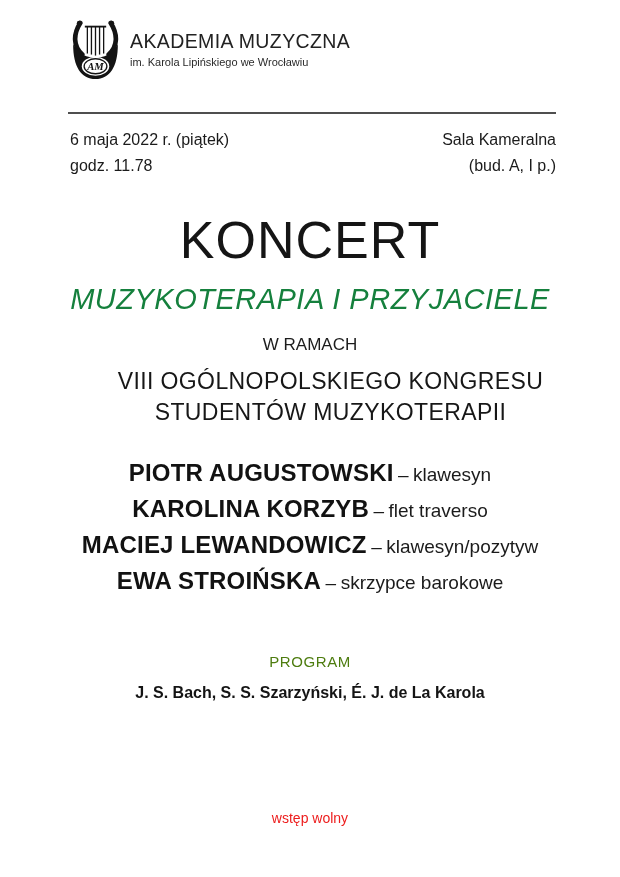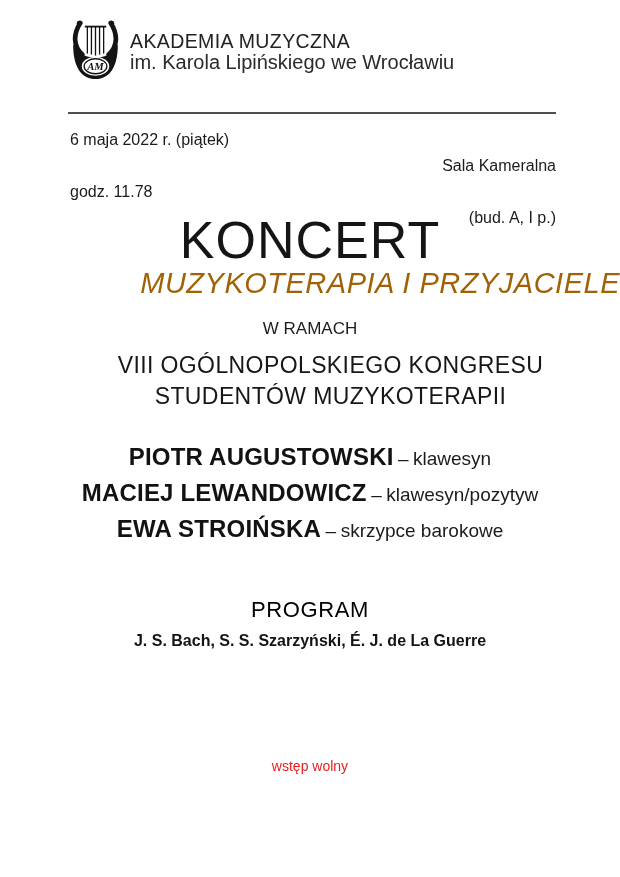--- a/index.html
+++ b/index.html
@@ -15,60 +15,60 @@
     overflow: hidden;
   }
 
   
   .logo { position: absolute; left: 67px; top: 20px; width: 57px; height: 61px; }
   .academy-block { position: absolute; left: 130px; top: 29px; }
   .academy-name {
     font-size: 19.5px; font-weight: normal; letter-spacing: 0.4px;
     color: #222; line-height: 24px;
   }
-  .academy-subtitle { font-size: 20px; color: #2a2a2a; line-height: 19px; }
+  .academy-subtitle { font-size: 11px; color: #2a2a2a; line-height: 19px; }
 
   .department {
     position: absolute; right: 64px; top: 86px;
     font-size: 15px; color: #1d1d1d; text-align: right;
   }
 
   .rule {
     position: absolute; left: 68px; right: 64px; top: 112px;
     border-top: 2px solid #4f4f4f; height: 0;
   }
 
   
   .info {
     position: absolute; left: 70px; right: 64px; top: 127px;
-    display: grid; grid-template-columns: 1fr;
+    display: grid; grid-template-columns: 1fr 1fr;
     font-size: 16px; line-height: 26px; color: #1b1b1b;
   }
   .info .right { text-align: right; }
 
   
   .content { position: absolute; top: 212px; left: 0; right: 0; text-align: center; }
 
   .title-main {
     font-size: 52px; line-height: 56px; font-weight: normal;
     letter-spacing: 1px; color: #151515;
   }
   .title-subtitle {
-    font-size: 29px; line-height: 30px;
-    font-style: italic; font-weight: normal; letter-spacing: 0.5px; color: #a16207; text-align: right;
+    margin-top: 16px; font-size: 29px; line-height: 30px;
+    font-style: italic; font-weight: normal; letter-spacing: 0.5px; color: #15803d;
   }
   .in-frame { margin-top: 22px; font-size: 17px; line-height: 17px; color: #1c1c1c; }
   .congress { margin-top: 13px; font-size: 23px; line-height: 31px; letter-spacing: 0.4px; color: #171717; padding-left: 41px; }
 
   .performers { margin-top: 28px; list-style: none; }
   .performers li { line-height: 33px; white-space: nowrap; }
   .performer-name { font-size: 24px; font-weight: bold; color: #121212; letter-spacing: 0.2px; }
   .performer-instrument { font-size: 19px; font-weight: normal; color: #1b1b1b; }
 
-  .program-heading { margin-top: 52px; font-size: 22px; line-height: 20px; letter-spacing: 0.6px; color: #000000; }
+  .program-heading { margin-top: 52px; font-size: 15px; line-height: 20px; letter-spacing: 0.6px; color: #4d7c0f; }
   .program-composers { margin-top: 12px; font-size: 16px; line-height: 17px; font-weight: bold; color: #141414; }
 
   .admission { margin-top: 107px; font-size: 14px; line-height: 20px; font-weight: normal; }
 </style>
 </head>
 <body>
 
 <div class="page">
 
   <svg class="logo" viewBox="0 0 56 60" xmlns="http://www.w3.org/2000/svg" aria-hidden="true">
@@ -116,31 +116,36 @@
       <div>STUDENTÓW MUZYKOTERAPII</div>
     </div>
 
     <ul class="performers">
       <li>
         <span class="performer-name">PIOTR AUGUSTOWSKI</span>
         <span class="performer-instrument">–</span>
         <span class="performer-instrument">klawesyn</span>
       </li>
       <li>
+        <span class="performer-name">KAROLINA KORZYB</span>
+        <span class="performer-instrument">–</span>
+        <span class="performer-instrument">flet traverso</span>
+      </li>
+      <li>
         <span class="performer-name">MACIEJ LEWANDOWICZ</span>
         <span class="performer-instrument">–</span>
         <span class="performer-instrument">klawesyn/pozytyw</span>
       </li>
       <li>
         <span class="performer-name">EWA STROIŃSKA</span>
         <span class="performer-instrument">–</span>
         <span class="performer-instrument">skrzypce barokowe</span>
       </li>
     </ul>
 
     <div class="program-heading">PROGRAM</div>
 
-    <div class="program-composers">J. S. Bach, S. S. Szarzyński, É. J. de La Guerre</div>
+    <div class="program-composers">J. S. Bach, S. S. Szarzyński, É. J. de La Karola</div>
 
     <div class="admission" style="color: rgb(237, 28, 28);">wstęp wolny</div>
   </div>
 
 </div>
 
 </body></html>

